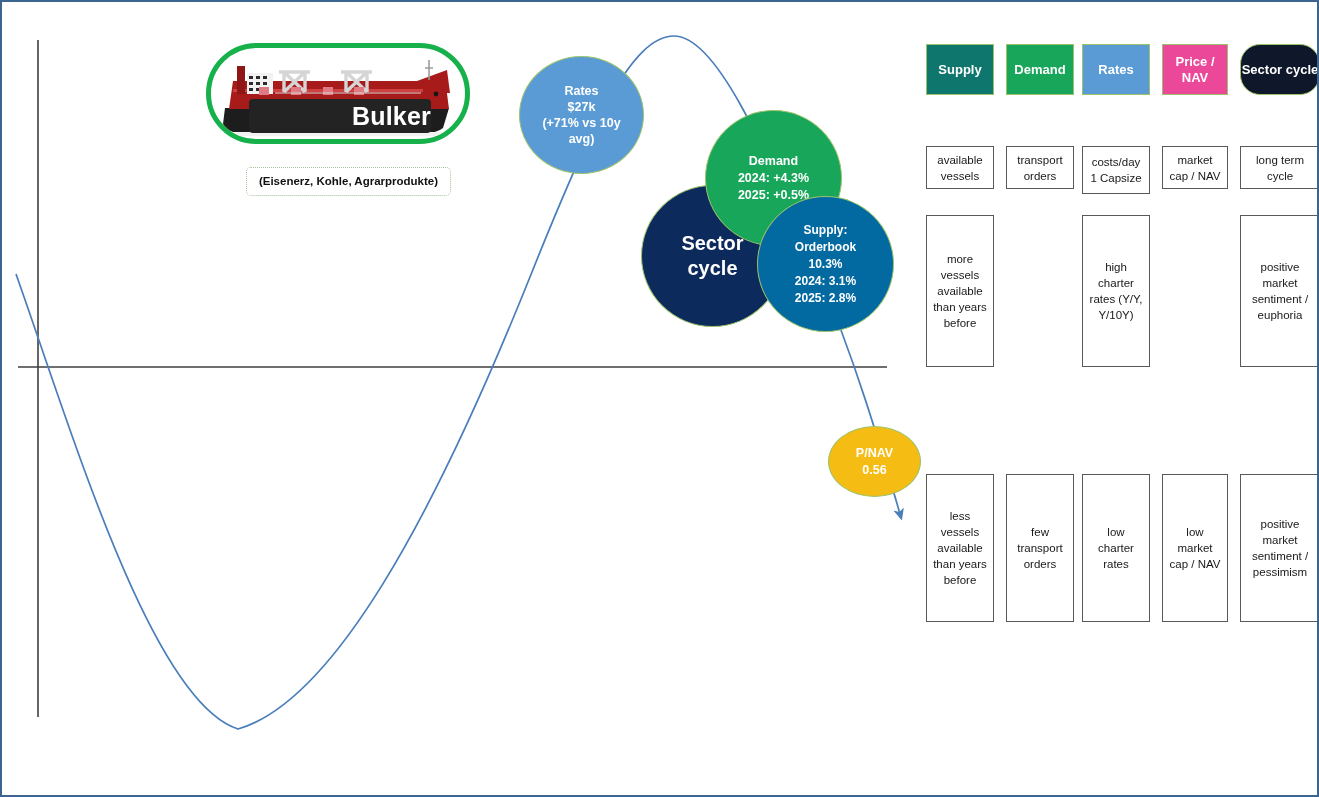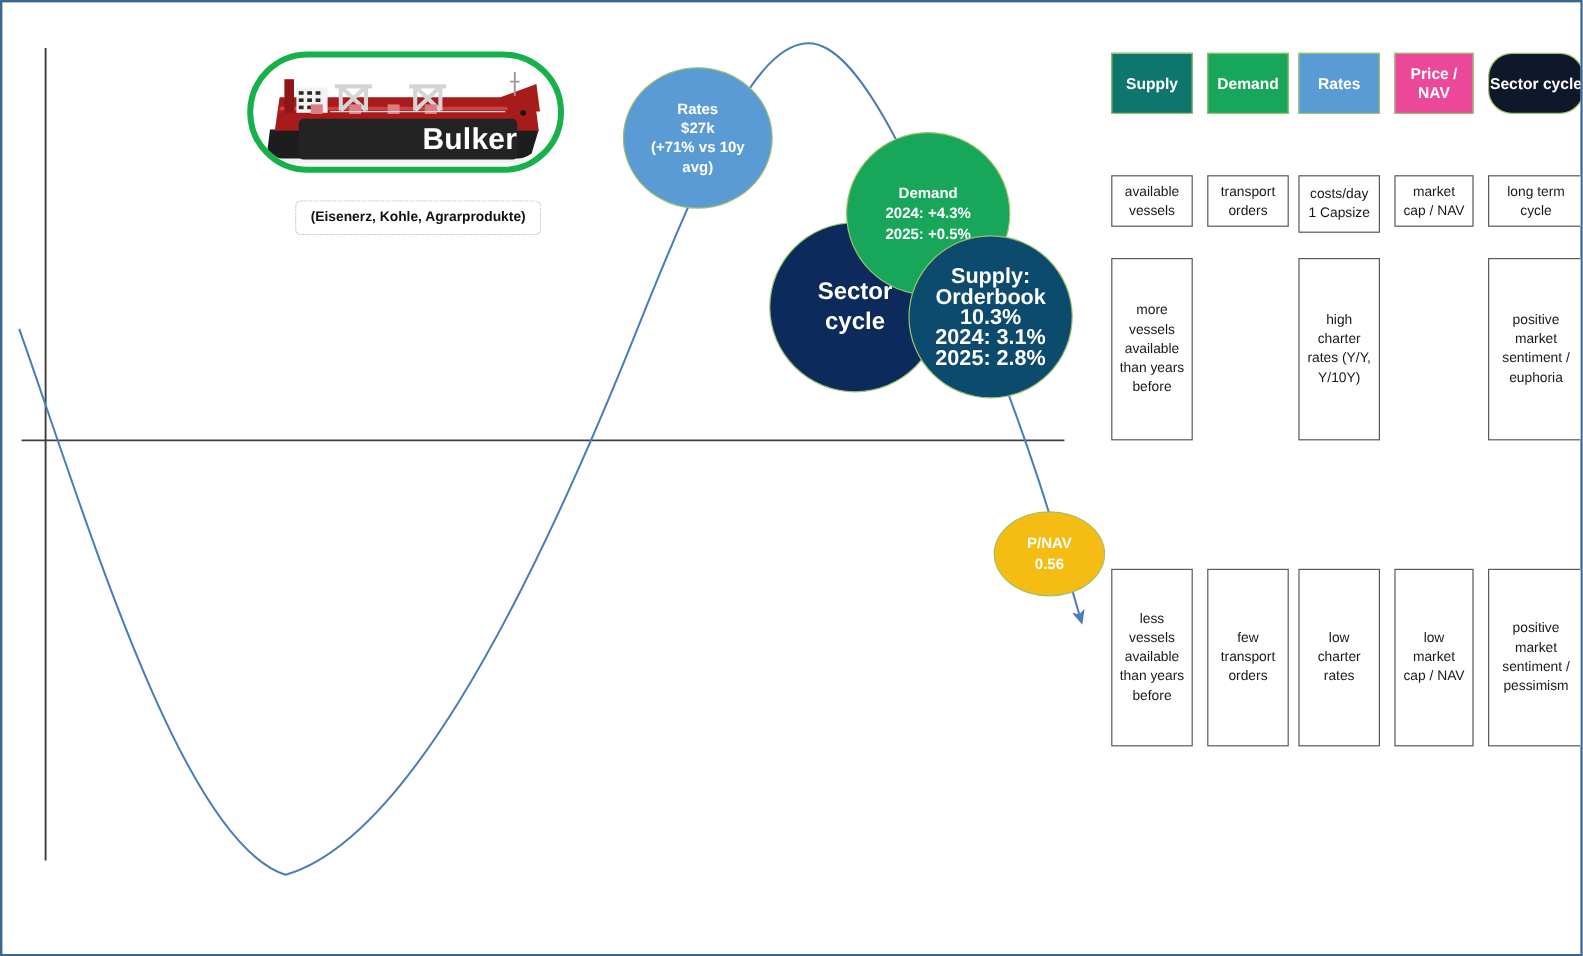--- a/index.html
+++ b/index.html
@@ -112,22 +112,22 @@
   #bub-sector {
     left: 639px; top: 183px;
     width: 143px; height: 142px;
     background: #0d2a5c;
     font-size: 20px;
     line-height: 25px;
   }
   #bub-supply {
     left: 755px; top: 194px;
     width: 137px; height: 136px;
-    background: #0c4a6e;
-    font-size: 18px;
+    background: #0369a1;
+    font-size: 12px;
     line-height: 17px;
   }
   #bub-pnav {
     left: 826px; top: 424px;
     width: 93px; height: 71px;
     background: #f5bc14;
     font-size: 12.5px;
     line-height: 17px;
   }
 

